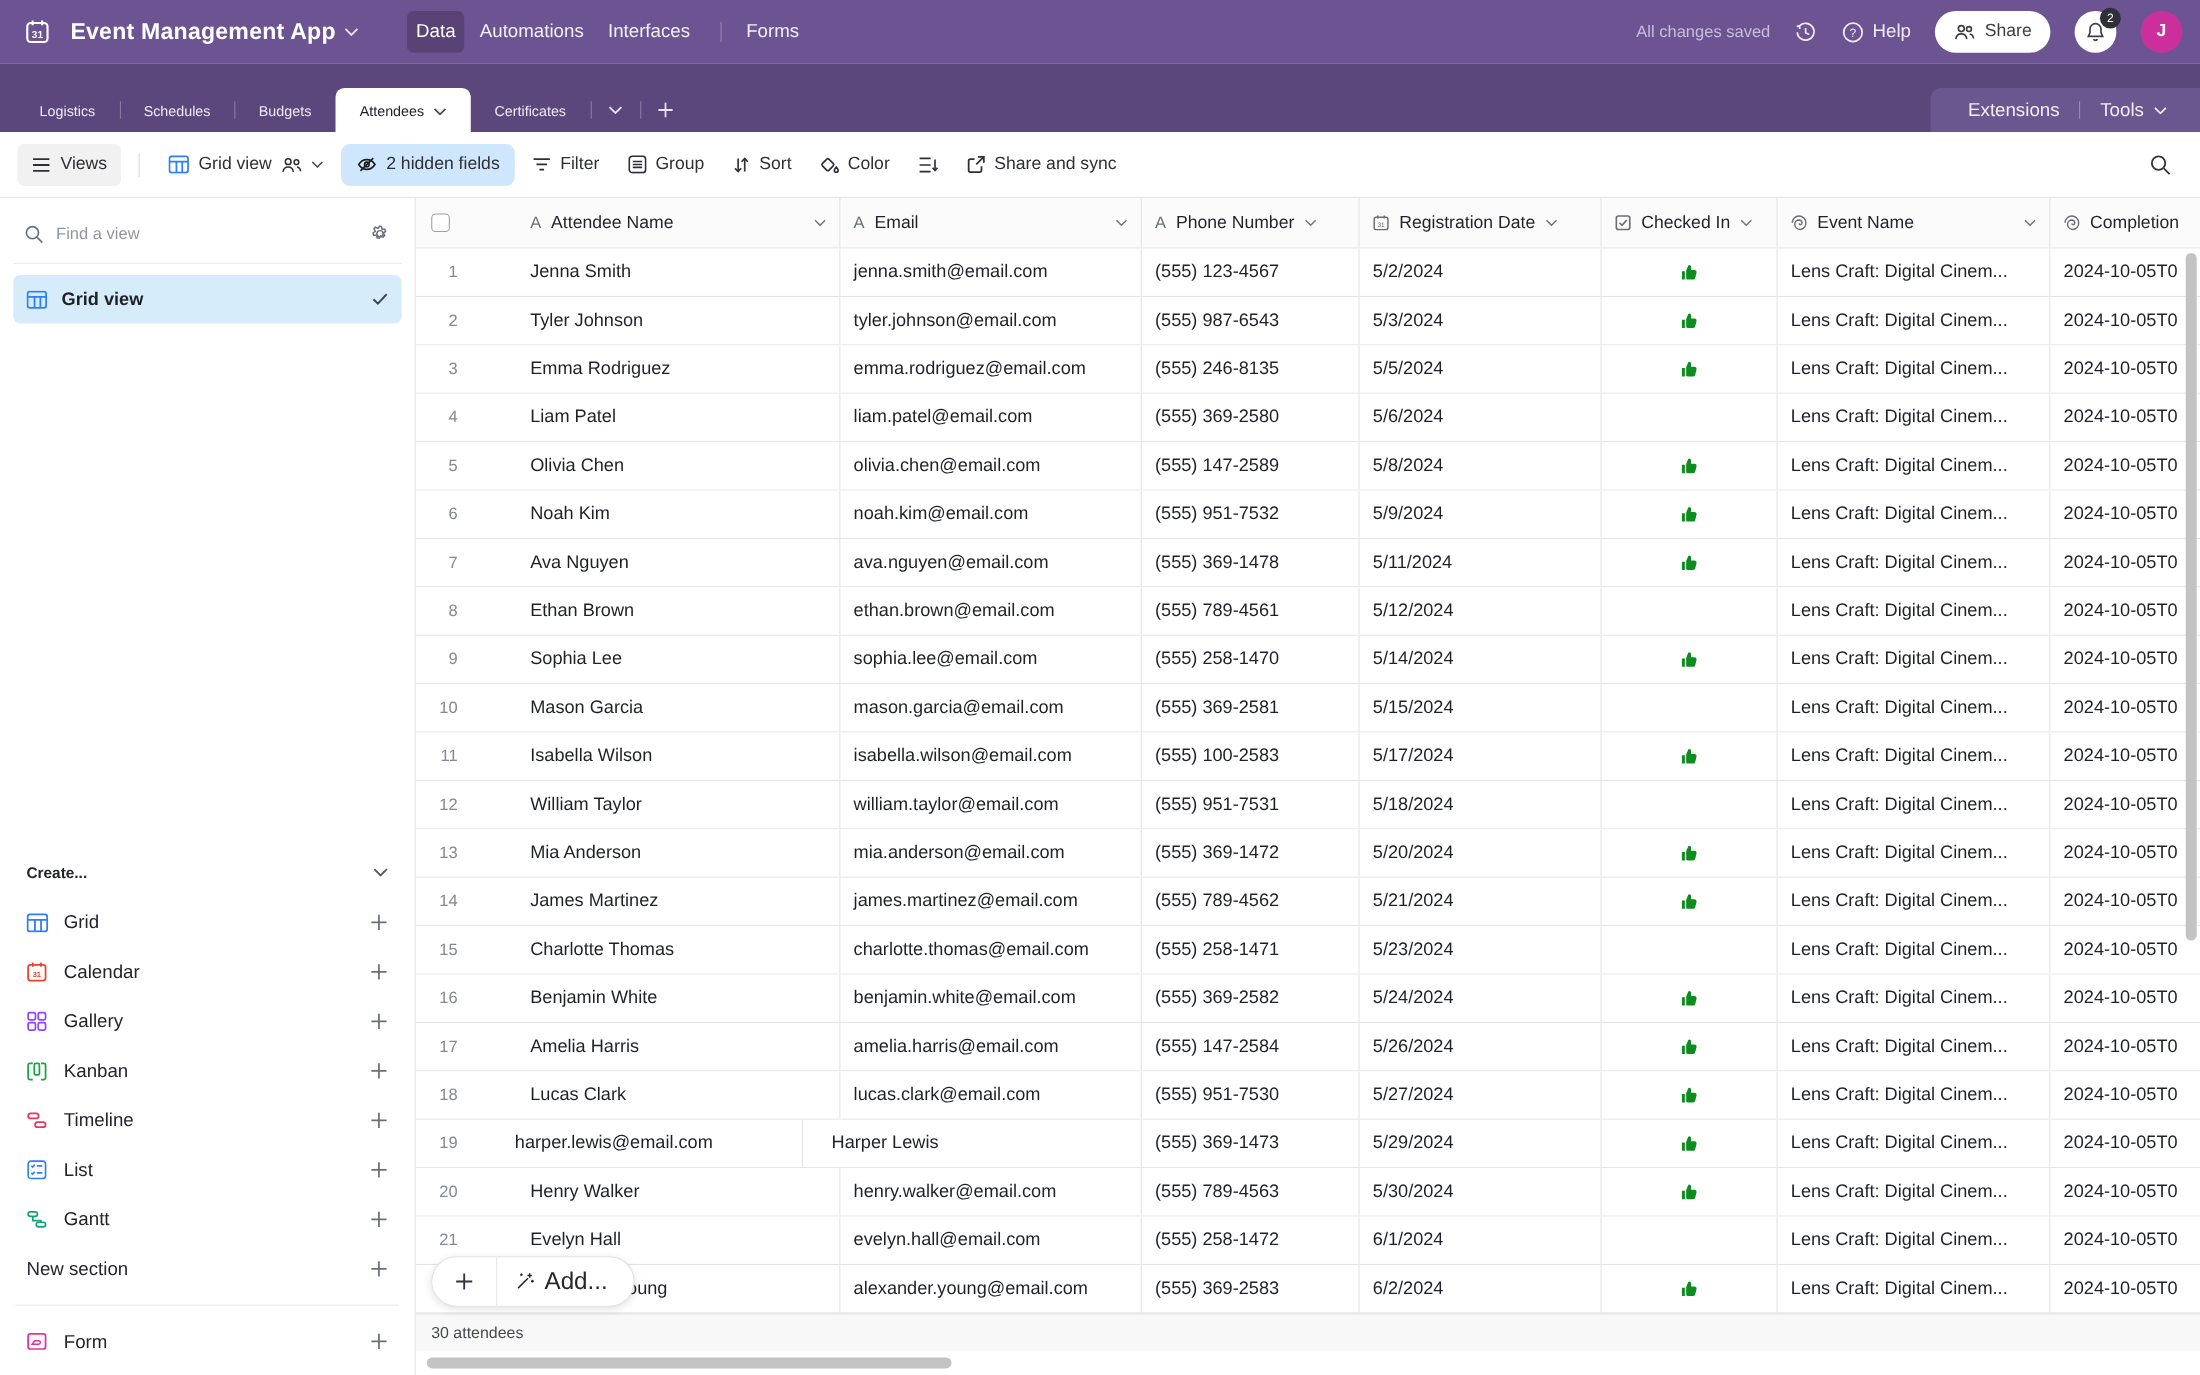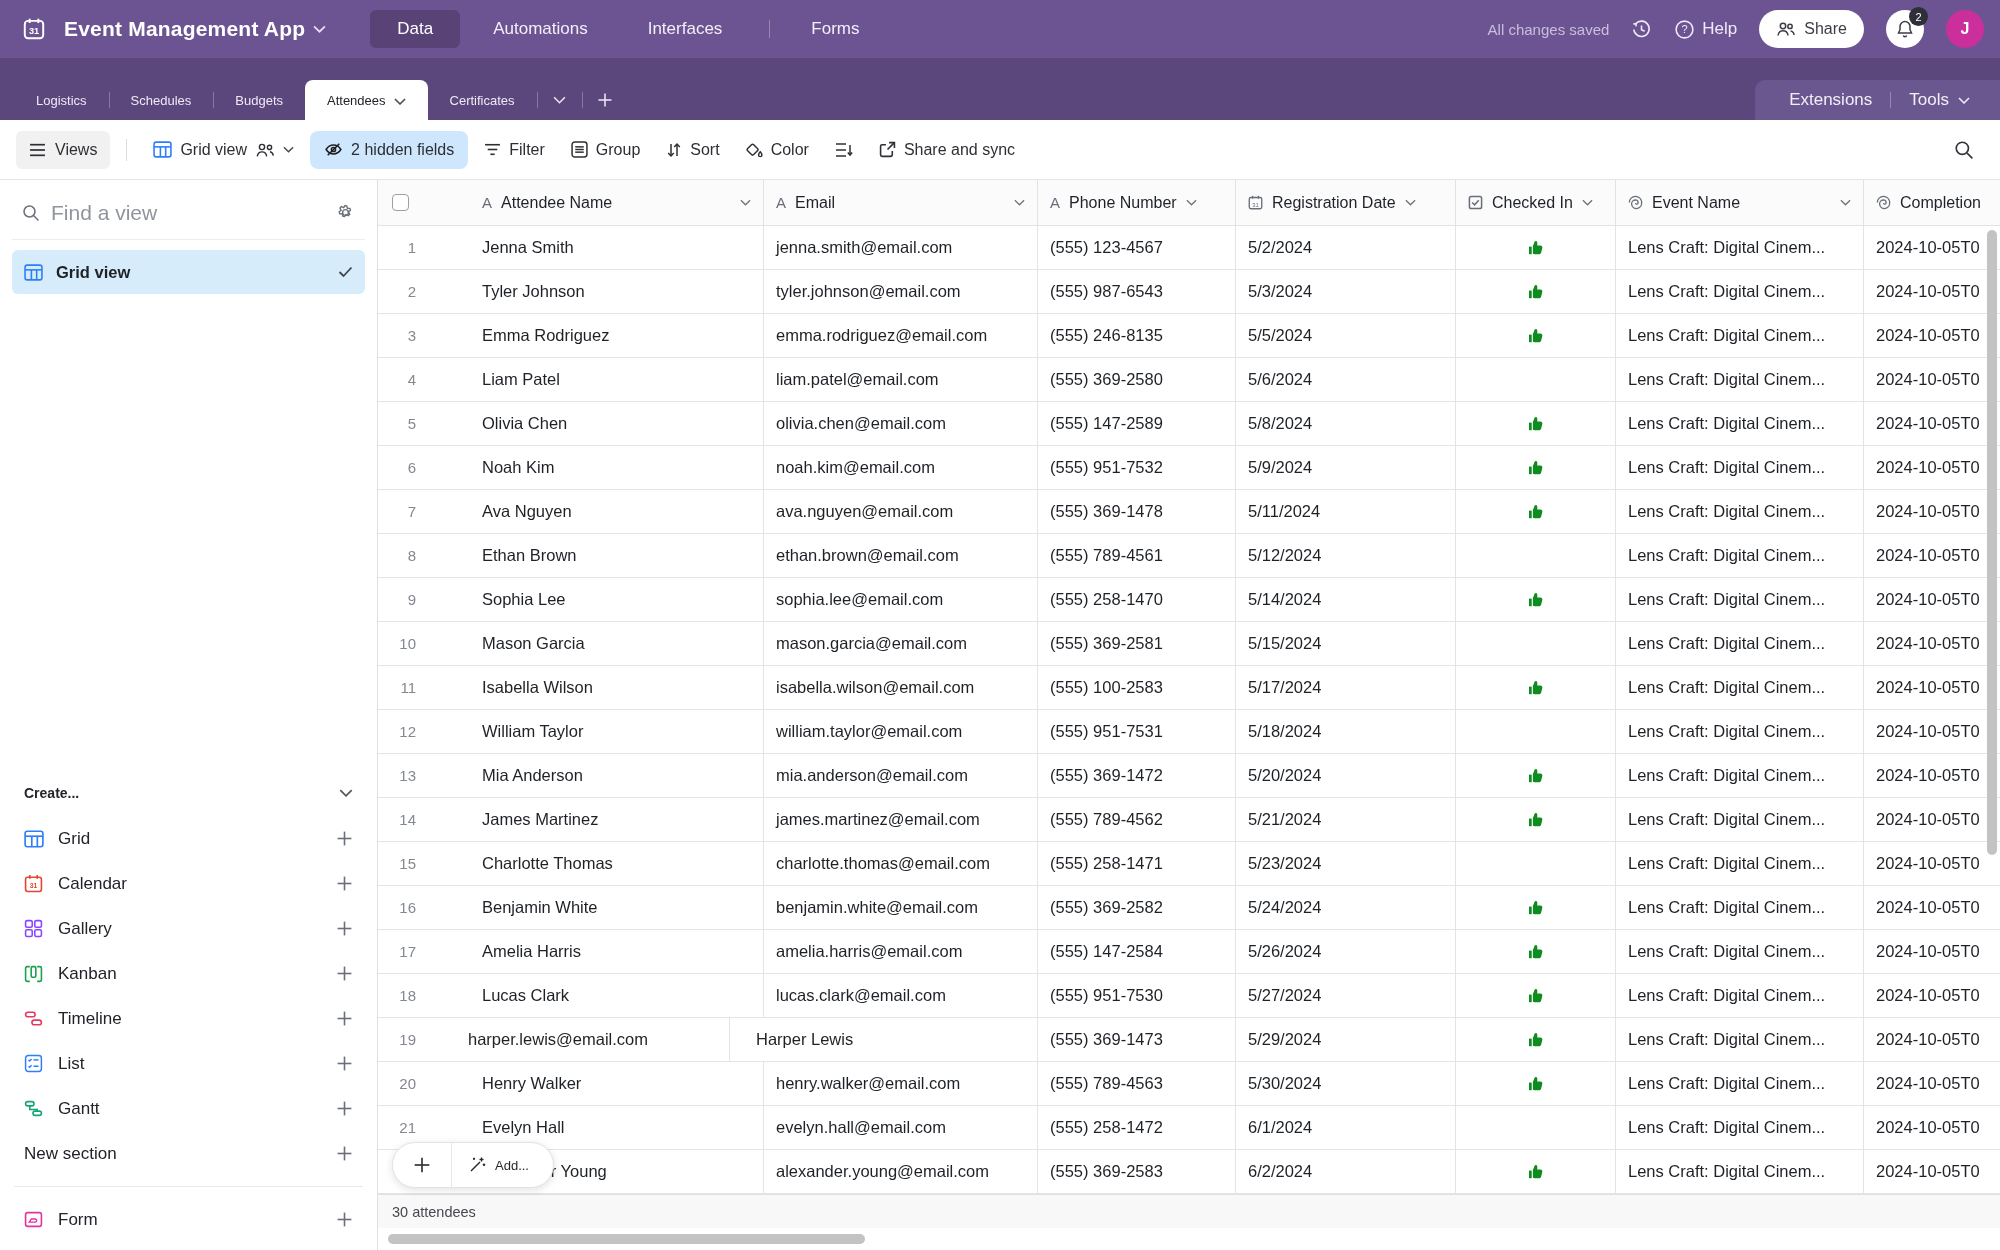--- a/index.html
+++ b/index.html
@@ -8,21 +8,21 @@
   .app { width:2000px; height:1250px; display:flex; flex-direction:column; }
 
   
   .topbar { height:58px; background:#6C5492; display:flex; align-items:center; padding:0 16px; flex:0 0 auto; }
   .logo-btn { width:36px; height:36px; border-radius:8px; display:flex; align-items:center; justify-content:center; color:#fff; }
   .app-title { color:#fff; font-size:21px; font-weight:bold; margin-left:12px; letter-spacing:.2px; white-space:nowrap; }
   .title-chev { color:#e7e0f1; margin-left:8px; display:flex; }
   .top-nav { display:flex; align-items:center; margin-left:44px; gap:6px; }
   .navwrap { display:flex; align-items:center; }
   .navsep { width:1px; height:18px; background:rgba(255,255,255,.3); margin:0 14px; }
-  .navitem { border:none; background:transparent; color:#f3eff9; font-family:inherit; font-size:17px; padding:9px 27px; border-radius:6px; cursor:pointer; white-space:nowrap; }
+  .navitem { border:none; background:transparent; color:#f3eff9; font-family:inherit; font-size:17px; padding:9px 8px; border-radius:6px; cursor:pointer; white-space:nowrap; }
   .navwrap.active .navitem { background:#594376; color:#fff; }
   .top-right { margin-left:auto; display:flex; align-items:center; gap:22px; }
   .saved-status { color:#c9bedb; font-size:15px; white-space:nowrap; }
   .top-icon-btn { background:transparent; border:none; color:#f0eaf8; display:flex; align-items:center; gap:7px; font-family:inherit; font-size:17px; cursor:pointer; }
   .share-btn { background:#fff; color:#3c3d47; border:none; height:38px; border-radius:19px; padding:0 17px; display:flex; align-items:center; gap:8px; font-family:inherit; font-size:16px; font-weight:500; cursor:pointer; }
   .bell-btn { position:relative; width:38px; height:38px; border-radius:50%; background:#fff; border:none; display:flex; align-items:center; justify-content:center; color:#3c3d47; cursor:pointer; }
   .bell-badge { position:absolute; top:-3px; right:-4px; min-width:19px; height:19px; border-radius:10px; background:#2e2f38; color:#fff; font-size:11px; display:flex; align-items:center; justify-content:center; padding:0 4px; }
   .avatar { width:38px; height:38px; border-radius:50%; background:#cb2f9c; color:#fff; font-size:16px; font-weight:bold; display:flex; align-items:center; justify-content:center; cursor:pointer; }
 
   
@@ -48,21 +48,21 @@
   .hidden-pill { background:#cfe7fd; border-radius:8px; padding:0 14px; }
   .tb-search { margin-left:auto; background:transparent; border:none; color:#33353a; cursor:pointer; display:flex; padding:0 10px; }
   .ic { display:inline-flex; flex:0 0 auto; }
 
   
   .content { flex:1; display:flex; min-height:0; }
 
   
   .sidebar { width:378px; border-right:1px solid #e0e0e0; display:flex; flex-direction:column; padding:0 12px; background:#fff; }
   .find-row { display:flex; align-items:center; gap:11px; height:54px; margin-top:6px; padding:0 10px; border-bottom:1px solid #ededed; color:#6a6f79; }
-  .find-input { border:none; outline:none; flex:1; font-family:inherit; font-size:21px; color:#1e2126; }
+  .find-input { border:none; outline:none; flex:1; font-family:inherit; font-size:15px; color:#1e2126; }
   .find-input::placeholder { color:#8f959e; }
   .gear-btn { background:none; border:none; color:#6a6f79; display:flex; cursor:pointer; }
   .view-item { height:44px; border-radius:6px; margin-top:10px; display:flex; align-items:center; gap:11px; padding:0 12px; cursor:pointer; }
   .view-item.active { background:#d7ecfb; }
   .view-item .vlabel { font-size:16.5px; font-weight:600; color:#1e2126; }
   .view-check { margin-left:auto; color:#40454e; display:flex; }
   .create { margin-top:auto; padding-bottom:8px; }
   .create-header { height:46px; display:flex; align-items:center; padding:0 12px; cursor:pointer; }
   .create-title { font-size:14px; font-weight:600; color:#22242a; }
   .create-chev { margin-left:auto; color:#55595f; display:flex; }
@@ -104,21 +104,21 @@
   .thumb-ic { display:flex; cursor:pointer; }
 
   .statusbar { height:34px; background:#f8f8f8; border-top:1px solid #e0e0e0; display:flex; align-items:center; padding-left:14px; font-size:14.5px; color:#45484f; flex:0 0 auto; }
   .hscroll { height:22px; background:#fff; display:flex; align-items:center; padding-left:10px; flex:0 0 auto; }
   .hthumb { width:477px; height:10px; border-radius:5px; background:#c3c3c3; cursor:pointer; }
   .vscroll { position:absolute; right:3px; top:50px; width:10px; height:625px; border-radius:5px; background:#c3c3c3; cursor:pointer; z-index:6; }
 
   .add-pill { position:absolute; left:14px; bottom:62px; height:46px; background:#fff; border:1px solid #e3e3e3; border-radius:23px; box-shadow:0 2px 8px rgba(0,0,0,.12); display:flex; align-items:center; z-index:5; }
   .add-plus { width:58px; height:100%; border:none; background:transparent; display:flex; align-items:center; justify-content:center; color:#33353a; cursor:pointer; border-radius:23px 0 0 23px; }
   .add-div { width:1px; height:100%; background:#e7e7e7; }
-  .add-main { border:none; background:transparent; height:100%; display:flex; align-items:center; gap:9px; padding:0 24px 0 16px; font-family:inherit; font-size:13px; color:#26282d; cursor:pointer; border-radius:0 23px 23px 0; }
+  .add-main { border:none; background:transparent; height:100%; display:flex; align-items:center; gap:9px; padding:0 24px 0 16px; font-family:inherit; font-size:22px; color:#26282d; cursor:pointer; border-radius:0 23px 23px 0; }
 </style>
 </head>
 <body>
 
 <div class="app">
 
   <header class="topbar">
     <div class="logo-btn">
       <svg width="26" height="26" viewBox="0 0 24 24" fill="none" stroke="currentColor" stroke-width="1.8">
           <rect x="3.5" y="4.5" width="17" height="16" rx="3"></rect>

